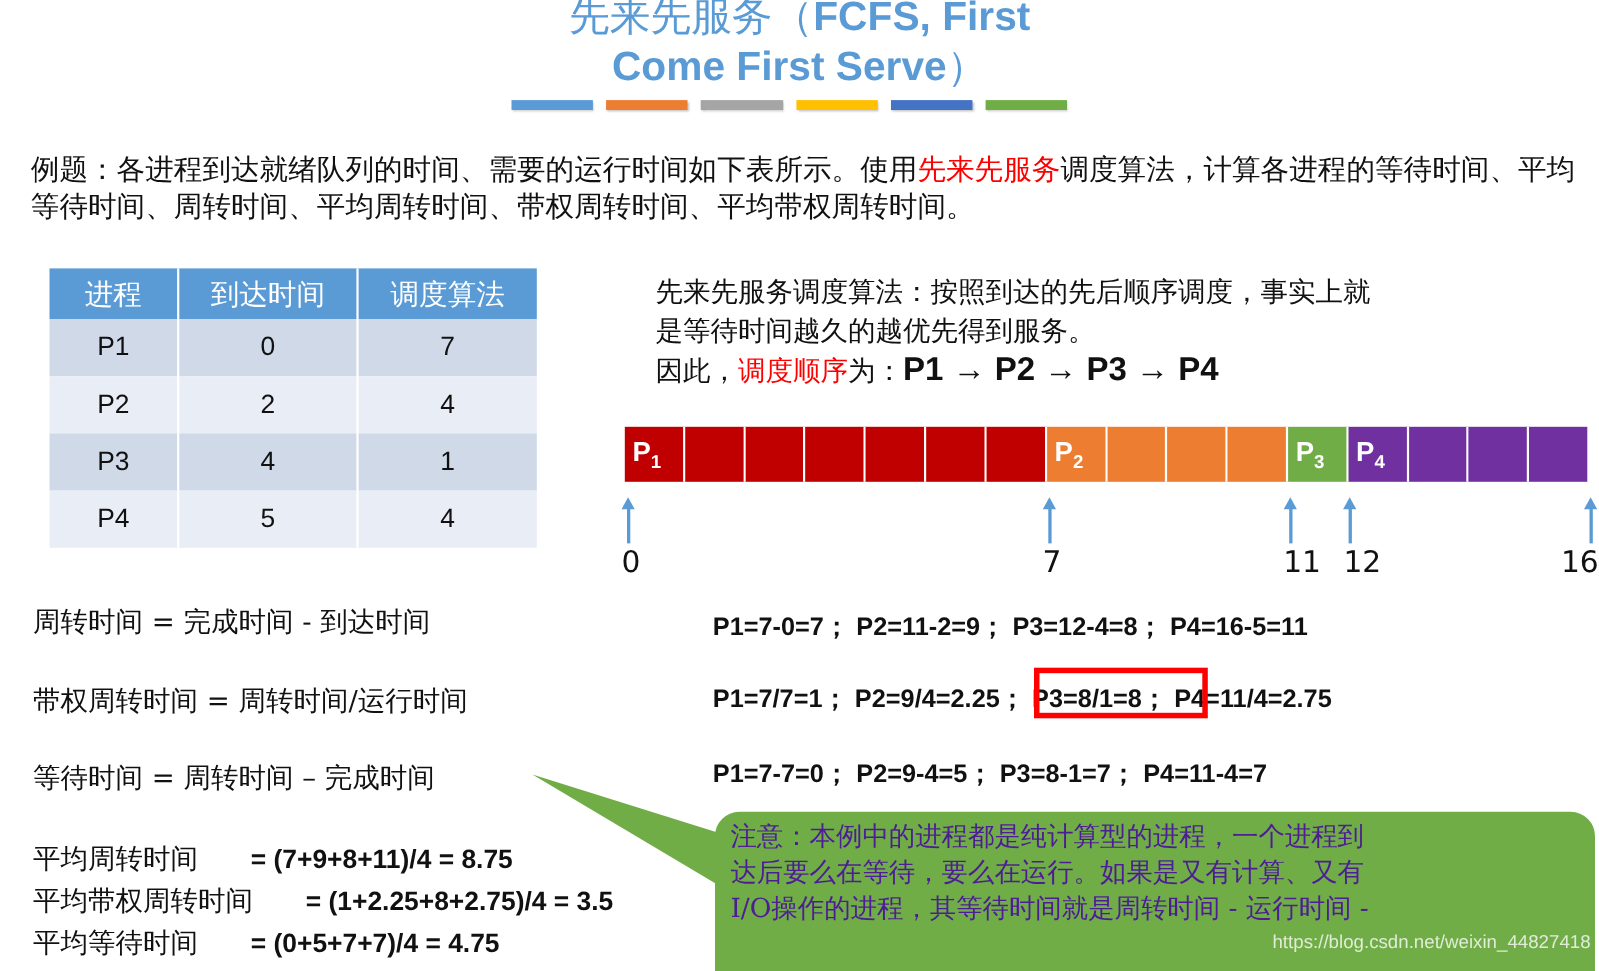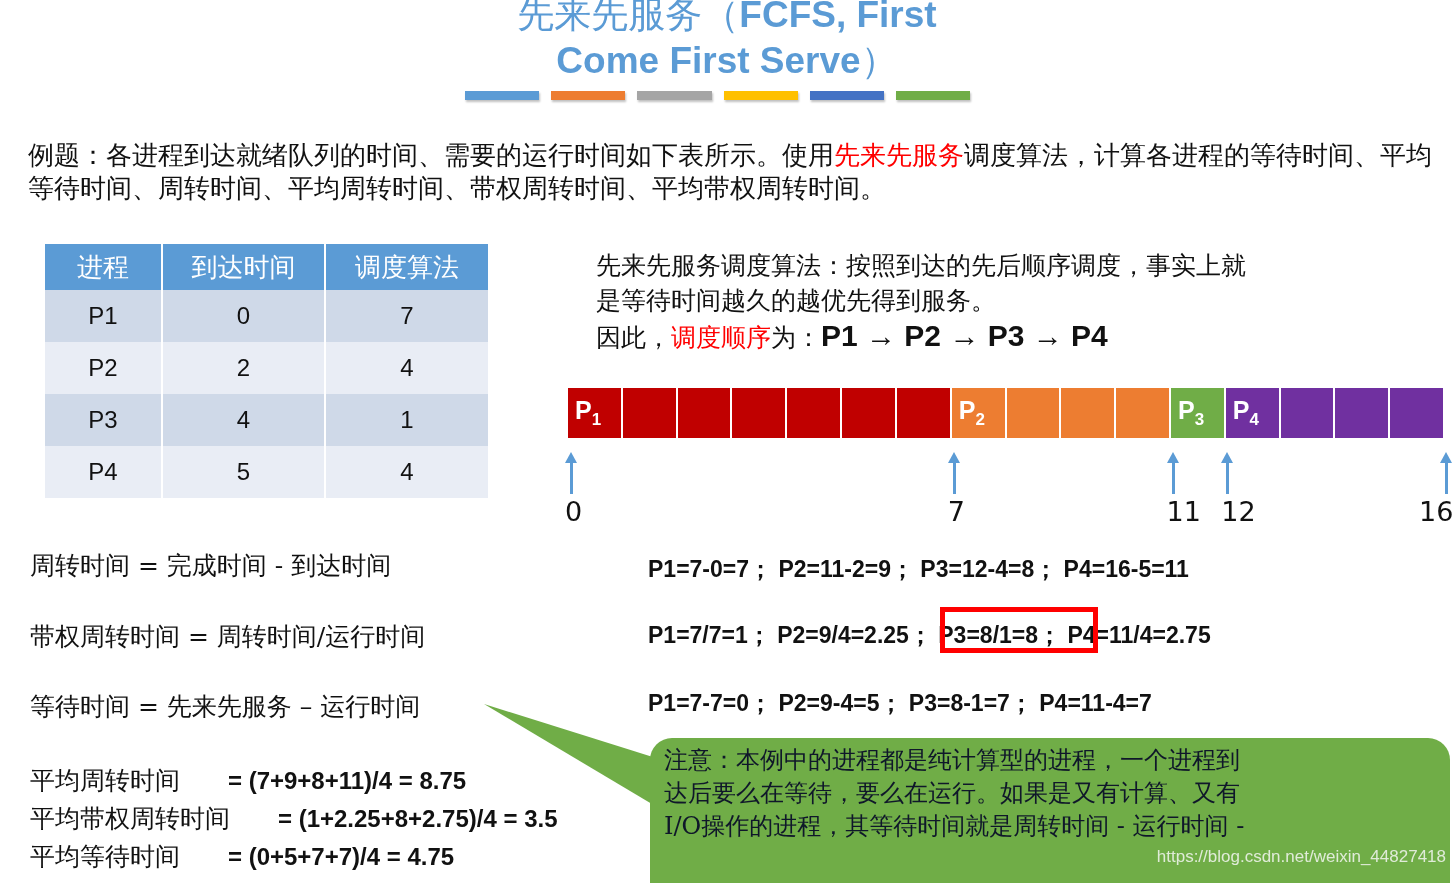--- a/index.html
+++ b/index.html
@@ -113,21 +113,21 @@
   #a3 { top:840px; }
 
   
   #callout-tail {
     position:absolute; left:470px; top:698px; width:200px; height:120px;
     overflow:visible; pointer-events:none;
   }
   #callout {
     position:absolute; left:650px; top:738px; width:800px; height:145px;
     background:#70AD47; border-radius:22px 22px 0 0;
-    color:#0f172a; font-family:"DejaVu Serif", serif;
+    color:#4c1d95; font-family:"DejaVu Serif", serif;
     font-size:24px; line-height:33px; text-align:center;
     padding:6px 14px 0 14px; box-sizing:border-box;
   }
   #callout .body { text-align:justify; }
   #callout .last { text-align:center; }
   #watermark {
     position:absolute; right:8px; top:847px;
     font-family:"Liberation Sans", sans-serif; font-size:17px;
     color:#e6efe0; opacity:.95; white-space:nowrap;
   }
@@ -246,21 +246,21 @@
     </div>
     <div class="tick" style="left: 1443px;">
       <div class="head"></div>
       <div class="stem"></div>
       <div class="num" style="left: -24px;">16</div>
     </div>
   </div>
 
 <div class="formula" id="f1">周转时间 = 完成时间 - 到达时间</div>
 <div class="formula" id="f2">带权周转时间 = 周转时间/运行时间</div>
-<div class="formula" id="f3">等待时间 = 先来先服务 – 运行时间</div>
+<div class="formula" id="f3">等待时间 = 周转时间 – 完成时间</div>
 
 <div class="calc" id="c1">P1=7-0=7； P2=11-2=9； P3=12-4=8； P4=16-5=11</div>
 <div class="calc" id="c2">P1=7/7=1； P2=9/4=2.25； P3=8/1=8； P4=11/4=2.75</div>
 <div class="calc" id="c3">P1=7-7=0； P2=9-4=5； P3=8-1=7； P4=11-4=7</div>
 <div id="redbox"></div>
 
 <div class="avg" id="a1"><span>平均周转时间</span>
    <span class="lat">= (7+9+8+11)/4  = 8.75</span></div>
 <div class="avg" id="a2"><span>平均带权周转时间</span>
    <span class="lat">= (1+2.25+8+2.75)/4  = 3.5</span></div>

